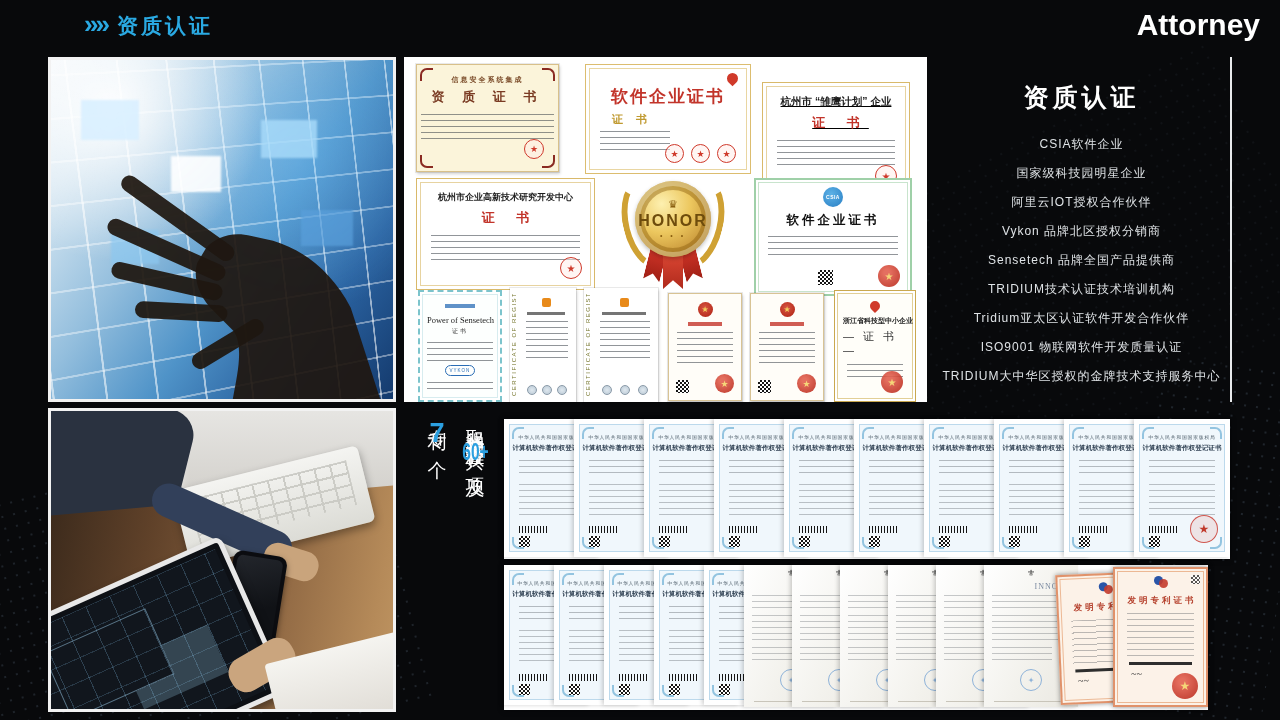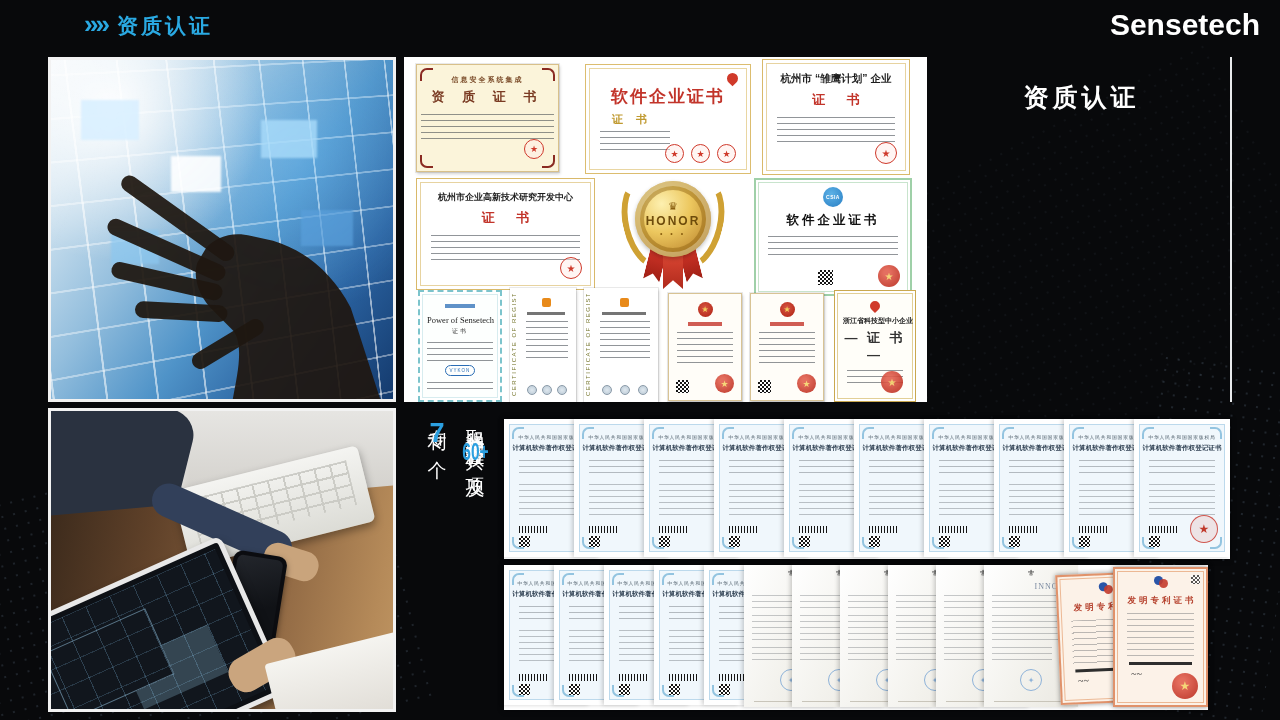--- a/index.html
+++ b/index.html
@@ -85,40 +85,40 @@
   .flame { position:absolute; width:11px; height:11px; background:#d03a2a; border-radius:50% 50% 50% 0; transform:rotate(-45deg); }
   .certB .flame { right:12px; top:8px; }
   .certB .tt { text-align:center; font-size:17px; font-weight:bold; color:#c2342a; letter-spacing:2px; margin-top:6px; white-space:nowrap; }
   .certB .st { font-size:11px; font-weight:bold; color:#c09a30; letter-spacing:5px; margin:4px 0 0 14px; }
   .certB .bd { position:absolute; left:14px; top:66px; width:70px; height:22px; }
   .certB .seals { position:absolute; right:14px; bottom:10px; display:flex; gap:7px; }
   .certB .seals .sseal { position:static; width:19px; height:19px; font-size:9px; }
 
   
   .gcert { border:1px solid #d9b96a; box-shadow:inset 0 0 0 3px #fff, inset 0 0 0 4px #e7d3a0; padding:12px 10px 8px; }
-  .certC { left:358px; top:2px; width:148px; height:116px; }
+  .certC { left:358px; top:25px; width:148px; height:116px;text-decoration:underline; }
   .certD { left:12px; top:121px; width:179px; height:112px; }
   .gcert .tt { text-align:center; font-weight:bold; color:#1d1d1d; white-space:nowrap; }
   .certC .tt { font-size:10.5px; }
   .certD .tt { font-size:9px; letter-spacing:0; }
   .gcert .st { text-align:center; font-size:13px; font-weight:bold; color:#c2342a; letter-spacing:9px; margin-top:5px; white-space:nowrap; text-indent:9px; }
   .gcert .bd { margin:8px 4px 0; height:26px; }
   .gcert .sseal { width:22px; height:22px; right:12px; bottom:10px; font-size:10px; }
 
   
   .medal { left:225px; top:116px; width:88px; height:122px; position:absolute; }
   .laurel { position:absolute; width:58px; height:96px; border:6px solid transparent; border-radius:50%; top:2px; }
   .laurel.l { left:-6px; border-left:6px solid #cfa133; transform:rotate(-14deg); }
   .laurel.r { right:-6px; border-right:6px solid #cfa133; transform:rotate(14deg); }
   .coin { position:absolute; left:50%; top:8px; transform:translateX(-50%); width:76px; height:76px; border-radius:50%;
       background:radial-gradient(circle at 35% 30%, #fdf0b0, #ecc75e 40%, #c8963a 72%, #8a5f10 100%);
       box-shadow:inset 0 0 0 5px rgba(255,248,220,.35), inset 0 0 0 9px rgba(140,95,15,.45), 0 2px 4px rgba(0,0,0,.25);
       display:flex; flex-direction:column; align-items:center; justify-content:center; }
   .coin .crown { color:#8a5f10; font-size:11px; line-height:1; }
-  .coin .htxt { color:#6e4c0c; font-weight:bold; font-size:12px; letter-spacing:2px; margin-top:2px; }
+  .coin .htxt { color:#6e4c0c; font-weight:bold; font-size:16px; letter-spacing:2px; margin-top:2px; }
   .coin .dots-row { color:#8a5f10; font-size:7px; letter-spacing:3px; margin-top:2px; }
   .ribbon { position:absolute; width:17px; height:36px; top:72px; background:linear-gradient(#d6372b,#9e1f14); }
   .ribbon.r1 { left:18px; transform:rotate(14deg); clip-path:polygon(0 0,100% 0,100% 100%,50% 80%,0 100%); }
   .ribbon.r2 { right:18px; transform:rotate(-14deg); clip-path:polygon(0 0,100% 0,100% 100%,50% 80%,0 100%); }
   .ribbon.mid { left:50%; top:76px; transform:translateX(-50%); width:20px; height:40px; background:linear-gradient(#e04a36,#b02a1c); clip-path:polygon(0 0,100% 0,100% 100%,50% 78%,0 100%); }
 
   
   .certE { left:350px; top:121px; width:158px; height:118px; border:2px solid #9fd0a8; box-shadow:inset 0 0 0 2px #fff, inset 0 0 0 3px #c8e4cd; padding:8px 12px; }
   .csia { position:absolute; left:50%; top:7px; transform:translateX(-50%); width:20px; height:20px; border-radius:50%; background:radial-gradient(circle at 40% 35%, #5cb1e6, #2a7fc4); color:#fff; font-size:5px; font-weight:bold; display:flex; align-items:center; justify-content:center; letter-spacing:.5px; }
   .certE .tt { text-align:center; font-size:12.5px; font-weight:bold; color:#111; letter-spacing:3px; margin-top:24px; white-space:nowrap; }
@@ -150,21 +150,21 @@
   .gh2 { left:346px; top:236px; width:74px; height:108px; }
   .emblem { width:15px; height:15px; border-radius:50%; background:radial-gradient(circle at 45% 40%, #d85743, #b72c1d 75%); margin:0 auto; display:flex; align-items:center; justify-content:center; color:#f2cf5c; font-size:8px; }
   .gh .tt { width:60%; height:4px; background:#c4342a; opacity:.8; margin:5px auto 0; }
   .gh .bd { margin-top:6px; height:36px; }
   .gh .qr { position:absolute; left:7px; bottom:7px; width:13px; height:13px; }
   .gh .gseal { width:19px; height:19px; right:7px; bottom:7px; font-size:9px; }
 
   .zj { left:430px; top:233px; width:82px; height:112px; border:1px solid #caa84f; box-shadow:inset 0 0 0 2px #fff, inset 0 0 0 3px #e2cf96; padding:10px 8px; background:#fffef9; }
   .zj .flame { position:static; margin:0 auto; width:10px; height:10px; display:block; }
   .zj .tt { text-align:center; font-size:7px; font-weight:bold; color:#222; margin-top:5px; white-space:nowrap; }
-  .zj .st { text-align:center; font-size:13px; font-weight:bold; color:#333; letter-spacing:3px; margin-top:3px; }
+  .zj .st { text-align:left; font-size:11px; font-weight:normal; color:#333; letter-spacing:3px; margin-top:3px; }
   .zj .bd { margin:8px 4px 0; height:18px; }
   .zj .gseal { width:22px; height:22px; right:12px; bottom:8px; font-size:10px; }
 
   
   .rpanel { position:absolute; left:933px; top:57px; width:299px; height:345px; border-right:2px solid #e8eaec; padding-top:24px; }
   .rpanel h2 { color:#fff; text-align:center; font-size:25px; letter-spacing:4px; font-weight:bold; }
   .rpanel ul { list-style:none; margin-top:22px; }
   .rpanel li { color:#dfe3e6; text-align:center; font-size:12px; letter-spacing:1px; margin:12px 0; white-space:nowrap; }
 
   
@@ -228,21 +228,21 @@
 <div class="slide">
 
   <div class="dots d1"></div>
   <div class="dots d2"></div>
   <div class="dots d3"></div>
 
   <div class="hdr">
     <span class="chev">»»</span>
     <span class="title">资质认证</span>
   </div>
-  <div class="logo">Sensetech</div>
+  <div class="logo">Attorney</div>
 
   <div class="photo photo1">
     <div class="p1-base"></div>
     <div class="p1-grid"></div>
     <div class="p1-glow"></div>
     <div class="tile t1"></div>
     <div class="tile t2"></div>
     <div class="tile t3"></div>
     <div class="tile t4"></div>
     <div class="tile t5"></div>
@@ -389,20 +389,32 @@
       <span class="flame"></span>
       <div class="tt">浙江省科技型中小企业</div>
       <div class="st">— 证 书 —</div>
       <div class="bd fl"></div>
       <div class="gseal">★</div>
     </div>
   </div>
 
   <div class="rpanel">
     <h2>资质认证</h2>
+    <ul>
+
+    <li>CSIA软件企业</li>
+        <li>国家级科技园明星企业</li>
+        <li>阿里云IOT授权合作伙伴</li>
+        <li>Vykon 品牌北区授权分销商</li>
+        <li>Sensetech 品牌全国产品提供商</li>
+        <li>TRIDIUM技术认证技术培训机构</li>
+        <li>Tridium亚太区认证软件开发合作伙伴</li>
+        <li>ISO9001 物联网软件开发质量认证</li>
+        <li>TRIDIUM大中华区授权的金牌技术支持服务中心</li>
+      </ul>
   </div>
 
   <div class="bpanel">
 
     <div class="vtext">
       <div class="vline vline1">
         <span>取得相关软件著作权共</span><span class="vnum">60+</span><span>项及</span>
       </div>
       <div class="vline vline2">
         <span>专利</span><span class="vnum">7</span><span>个</span>

